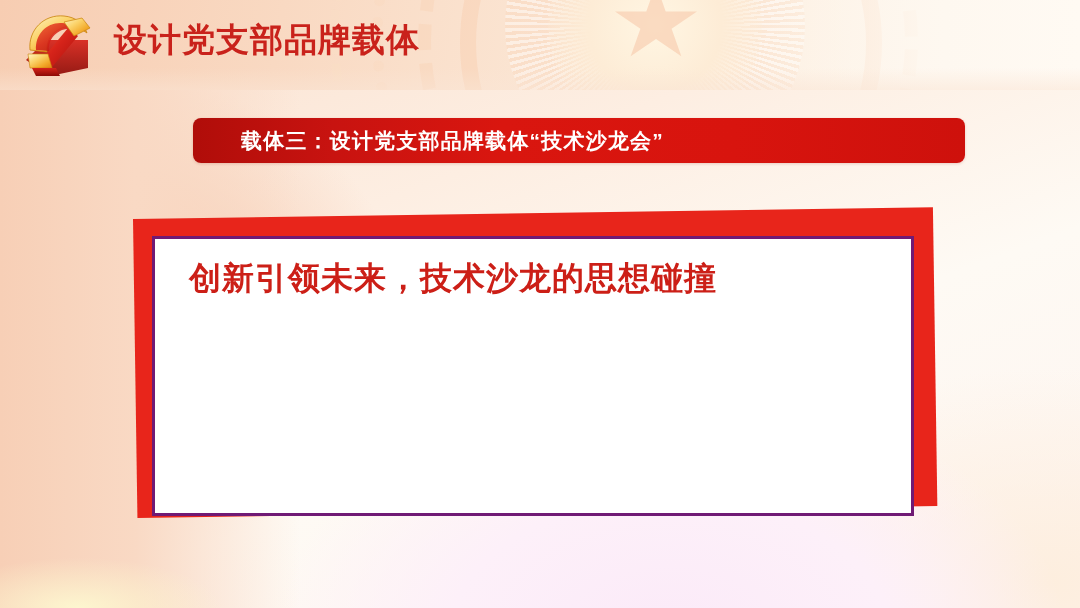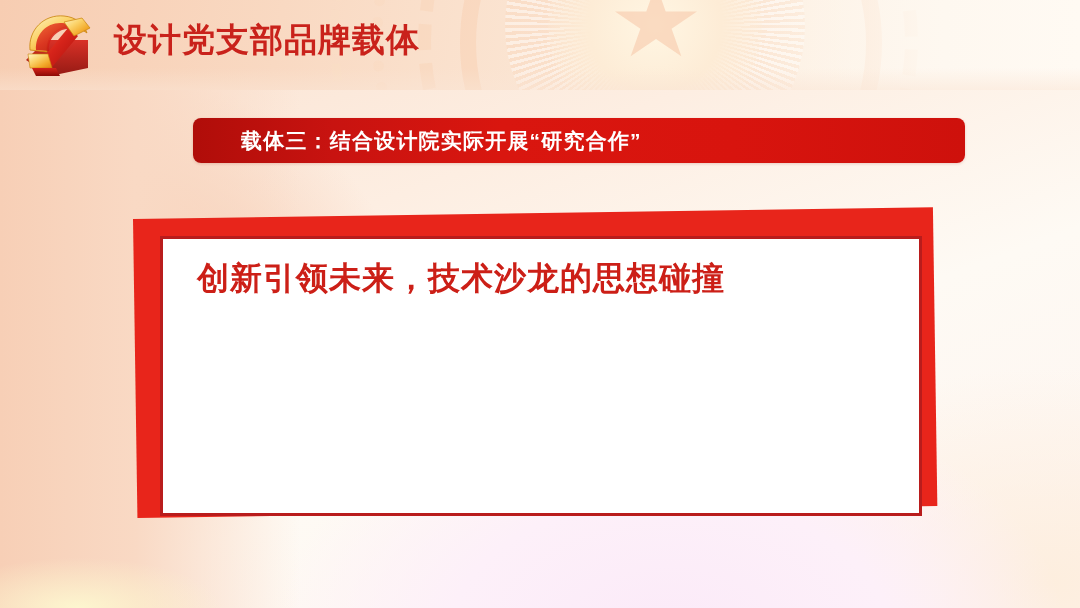--- a/index.html
+++ b/index.html
@@ -172,25 +172,25 @@
     width: 800px;
     height: 299px;
     background: #e8251b;
     transform: rotate(-0.85deg);
     transform-origin: 0 0;
   }
 
   
   .panel-card {
     position: absolute;
-    left: 160px; top: 236px;
+    left: 152px; top: 236px;
     width: 762px;
     height: 280px;
     background: #ffffff;
-    border: 3px solid #b91c1c;
+    border: 3px solid #701a75;
     box-sizing: border-box;
   }
 
   .card-heading {
     position: absolute;
     left: 34px; top: 18px;
     font-family: "Liberation Serif", "DejaVu Serif", serif;
     font-size: 32px;
     font-weight: bold;
     color: #cc1f17;
@@ -265,21 +265,21 @@
 
       <path d="M12 48 L32 48 L36 62 L14 62 Z" fill="url(#gGold)" stroke="#c8820c" stroke-width="0.6"></path>
 
       <path d="M16 62 L40 62 L44 70 L20 70 Z" fill="url(#gRedDeep)"></path>
     </svg>
   </div>
 
   <div class="header-title">设计党支部品牌载体</div>
 
   <div class="banner">
-    <div class="banner-label">载体三：结合设计院实际开展“研究合作”</div>
+    <div class="banner-label">载体三：设计党支部品牌载体“技术沙龙会”</div>
   </div>
 
   <div class="panel-back"></div>
 
   <div class="panel-card">
     <div class="card-heading">创新引领未来，技术沙龙的思想碰撞</div>
   </div>
 
 </div>
 

